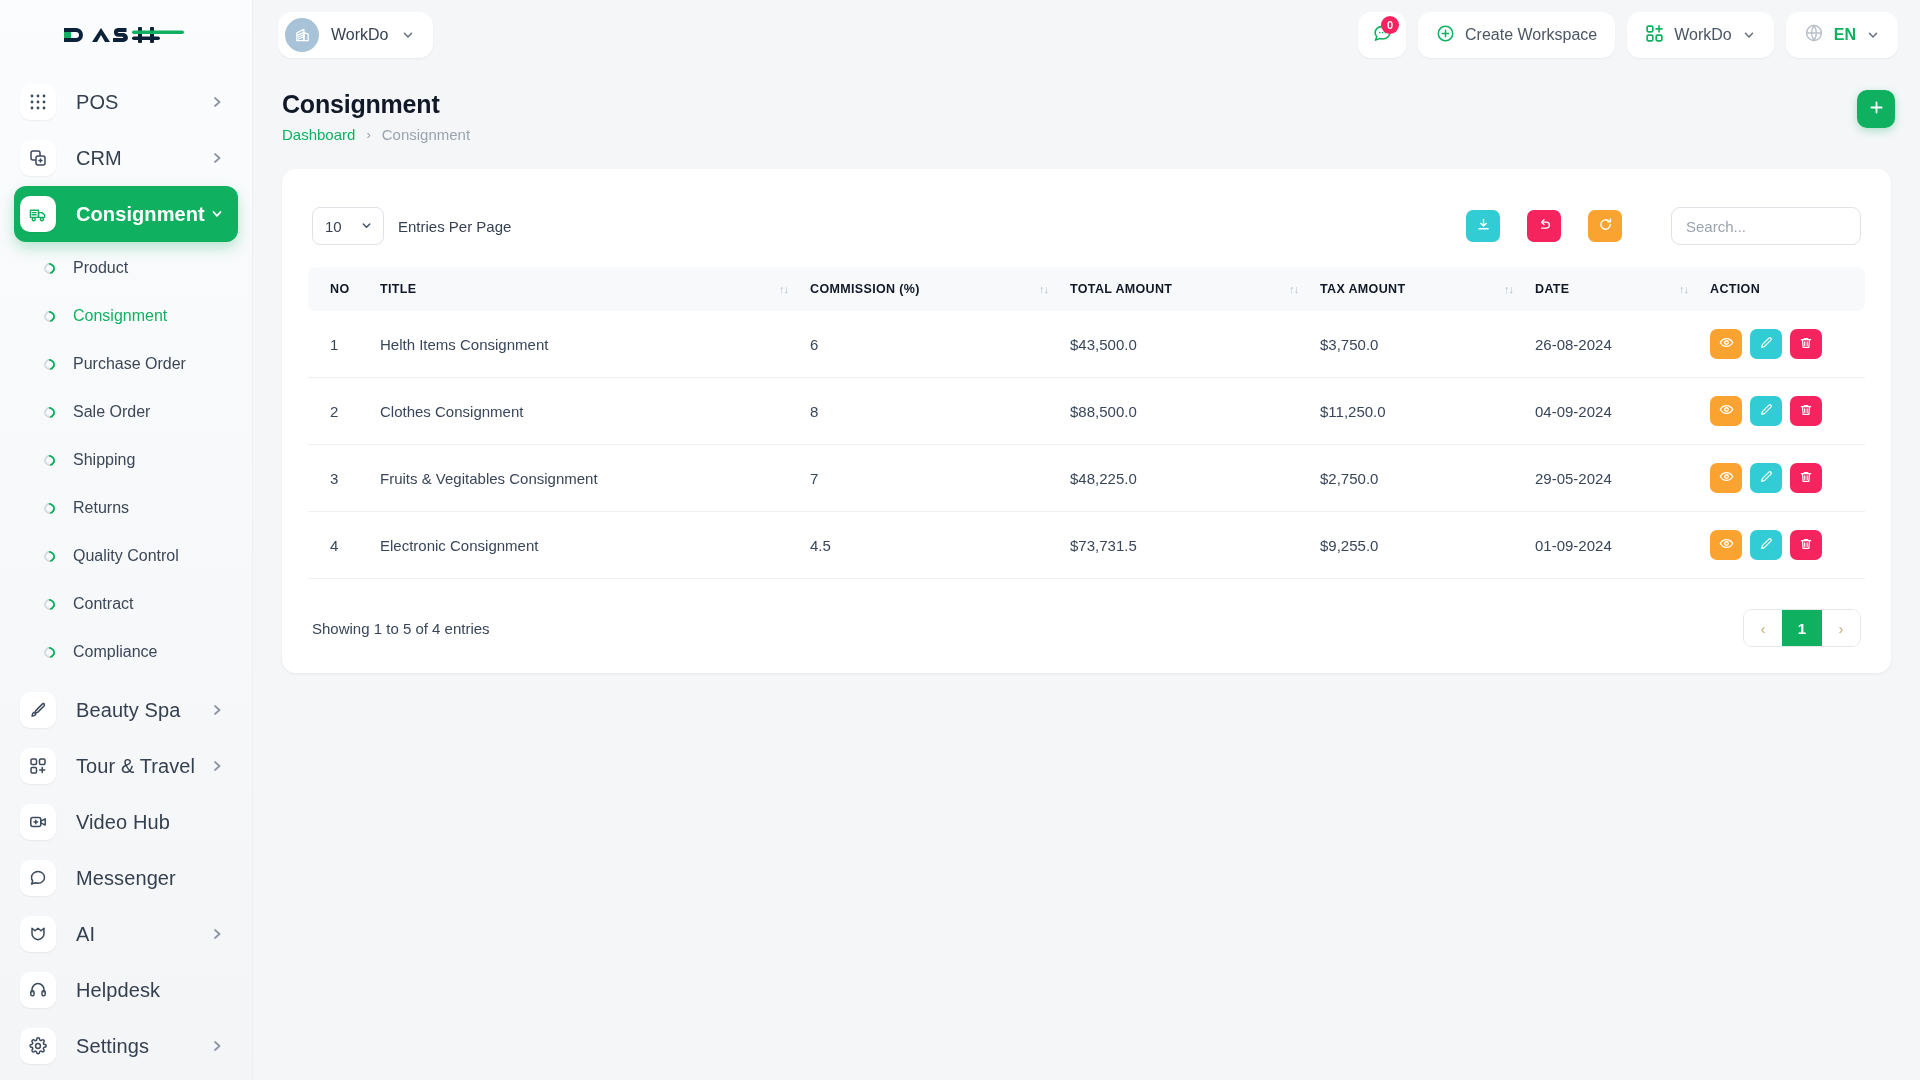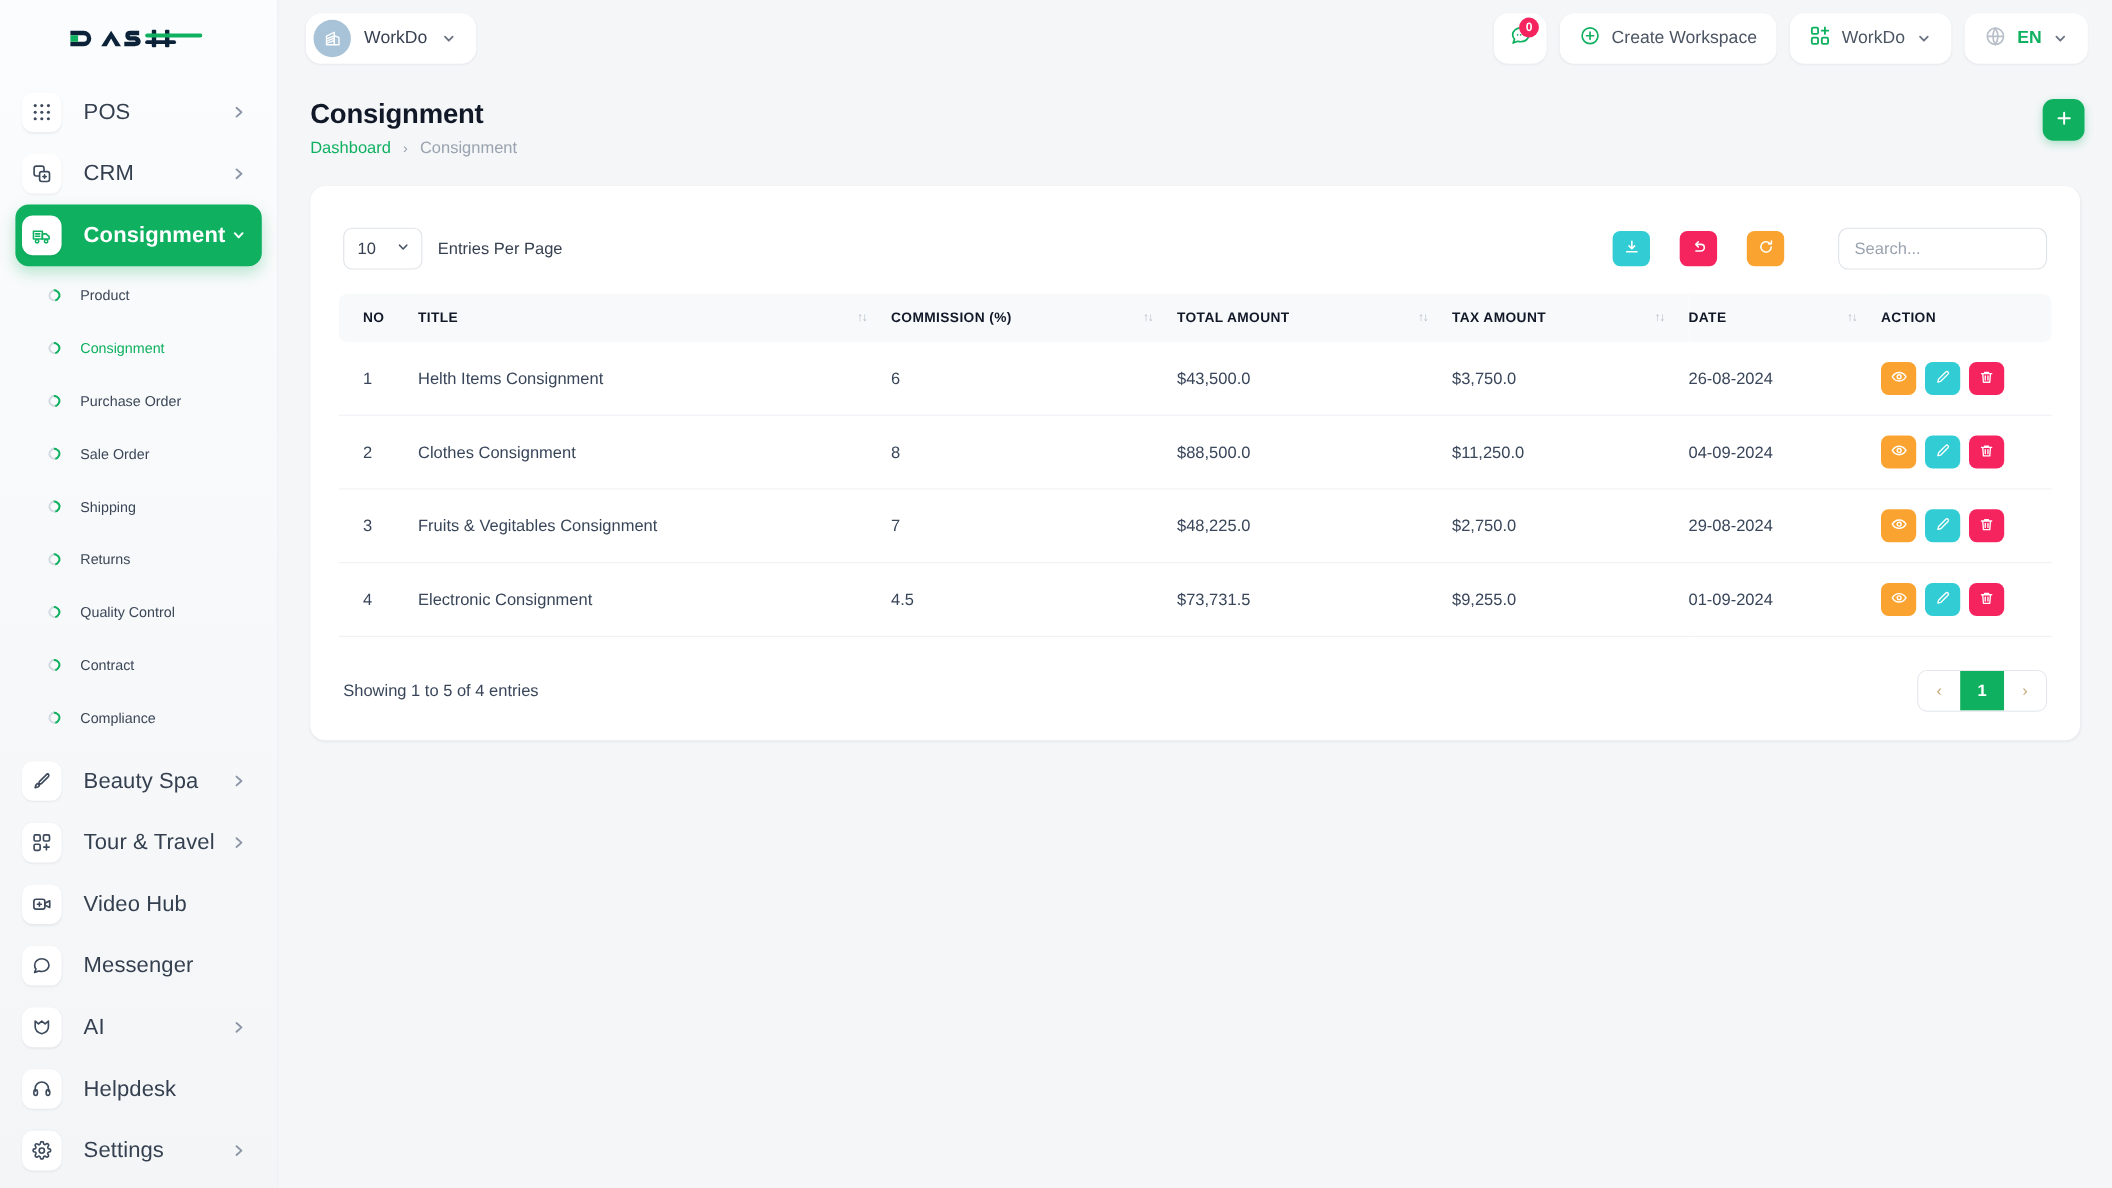--- a/index.html
+++ b/index.html
@@ -74,21 +74,21 @@
   }
   .sub-dot {
     width: 11px; height: 11px; border-radius: 50%;
     border: 2.5px solid #d4dae2;
     border-top-color: #0fb160;
     border-right-color: #0fb160;
     transform: rotate(35deg);
     flex: 0 0 11px;
   }
   .sub-label {
-    margin-left: 18px; font-size: 13px; color: #3b4757;
+    margin-left: 18px; font-size: 16px; color: #3b4757;
     white-space: nowrap;
   }
   .sub-item.active .sub-label { color: #0fb160; }
 
   
   .topbar {
     position: absolute; left: 253px; top: 0; right: 0; height: 70px;
     display: flex; align-items: center;
     padding: 0 22px 0 25px;
     background: transparent;
@@ -702,21 +702,21 @@
             </div>
           </td>
         </tr>
 
         <tr>
           <td>3</td>
           <td>Fruits &amp; Vegitables Consignment</td>
           <td>7</td>
           <td>$48,225.0</td>
           <td>$2,750.0</td>
-          <td>29-08-2024</td>
+          <td>29-05-2024</td>
           <td>
             <div class="act-wrap">
               <button class="act-btn act-view">
                 <span>
                   <svg width="15" height="15" viewBox="0 0 16 16" fill="none" stroke="#fff" stroke-width="1.4">
                       <path d="M1.4 8S3.7 3.9 8 3.9 14.6 8 14.6 8 12.3 12.1 8 12.1 1.4 8 1.4 8z"></path>
                       <circle cx="8" cy="8" r="1.9"></circle>
                     </svg>
                 </span>
               </button>

